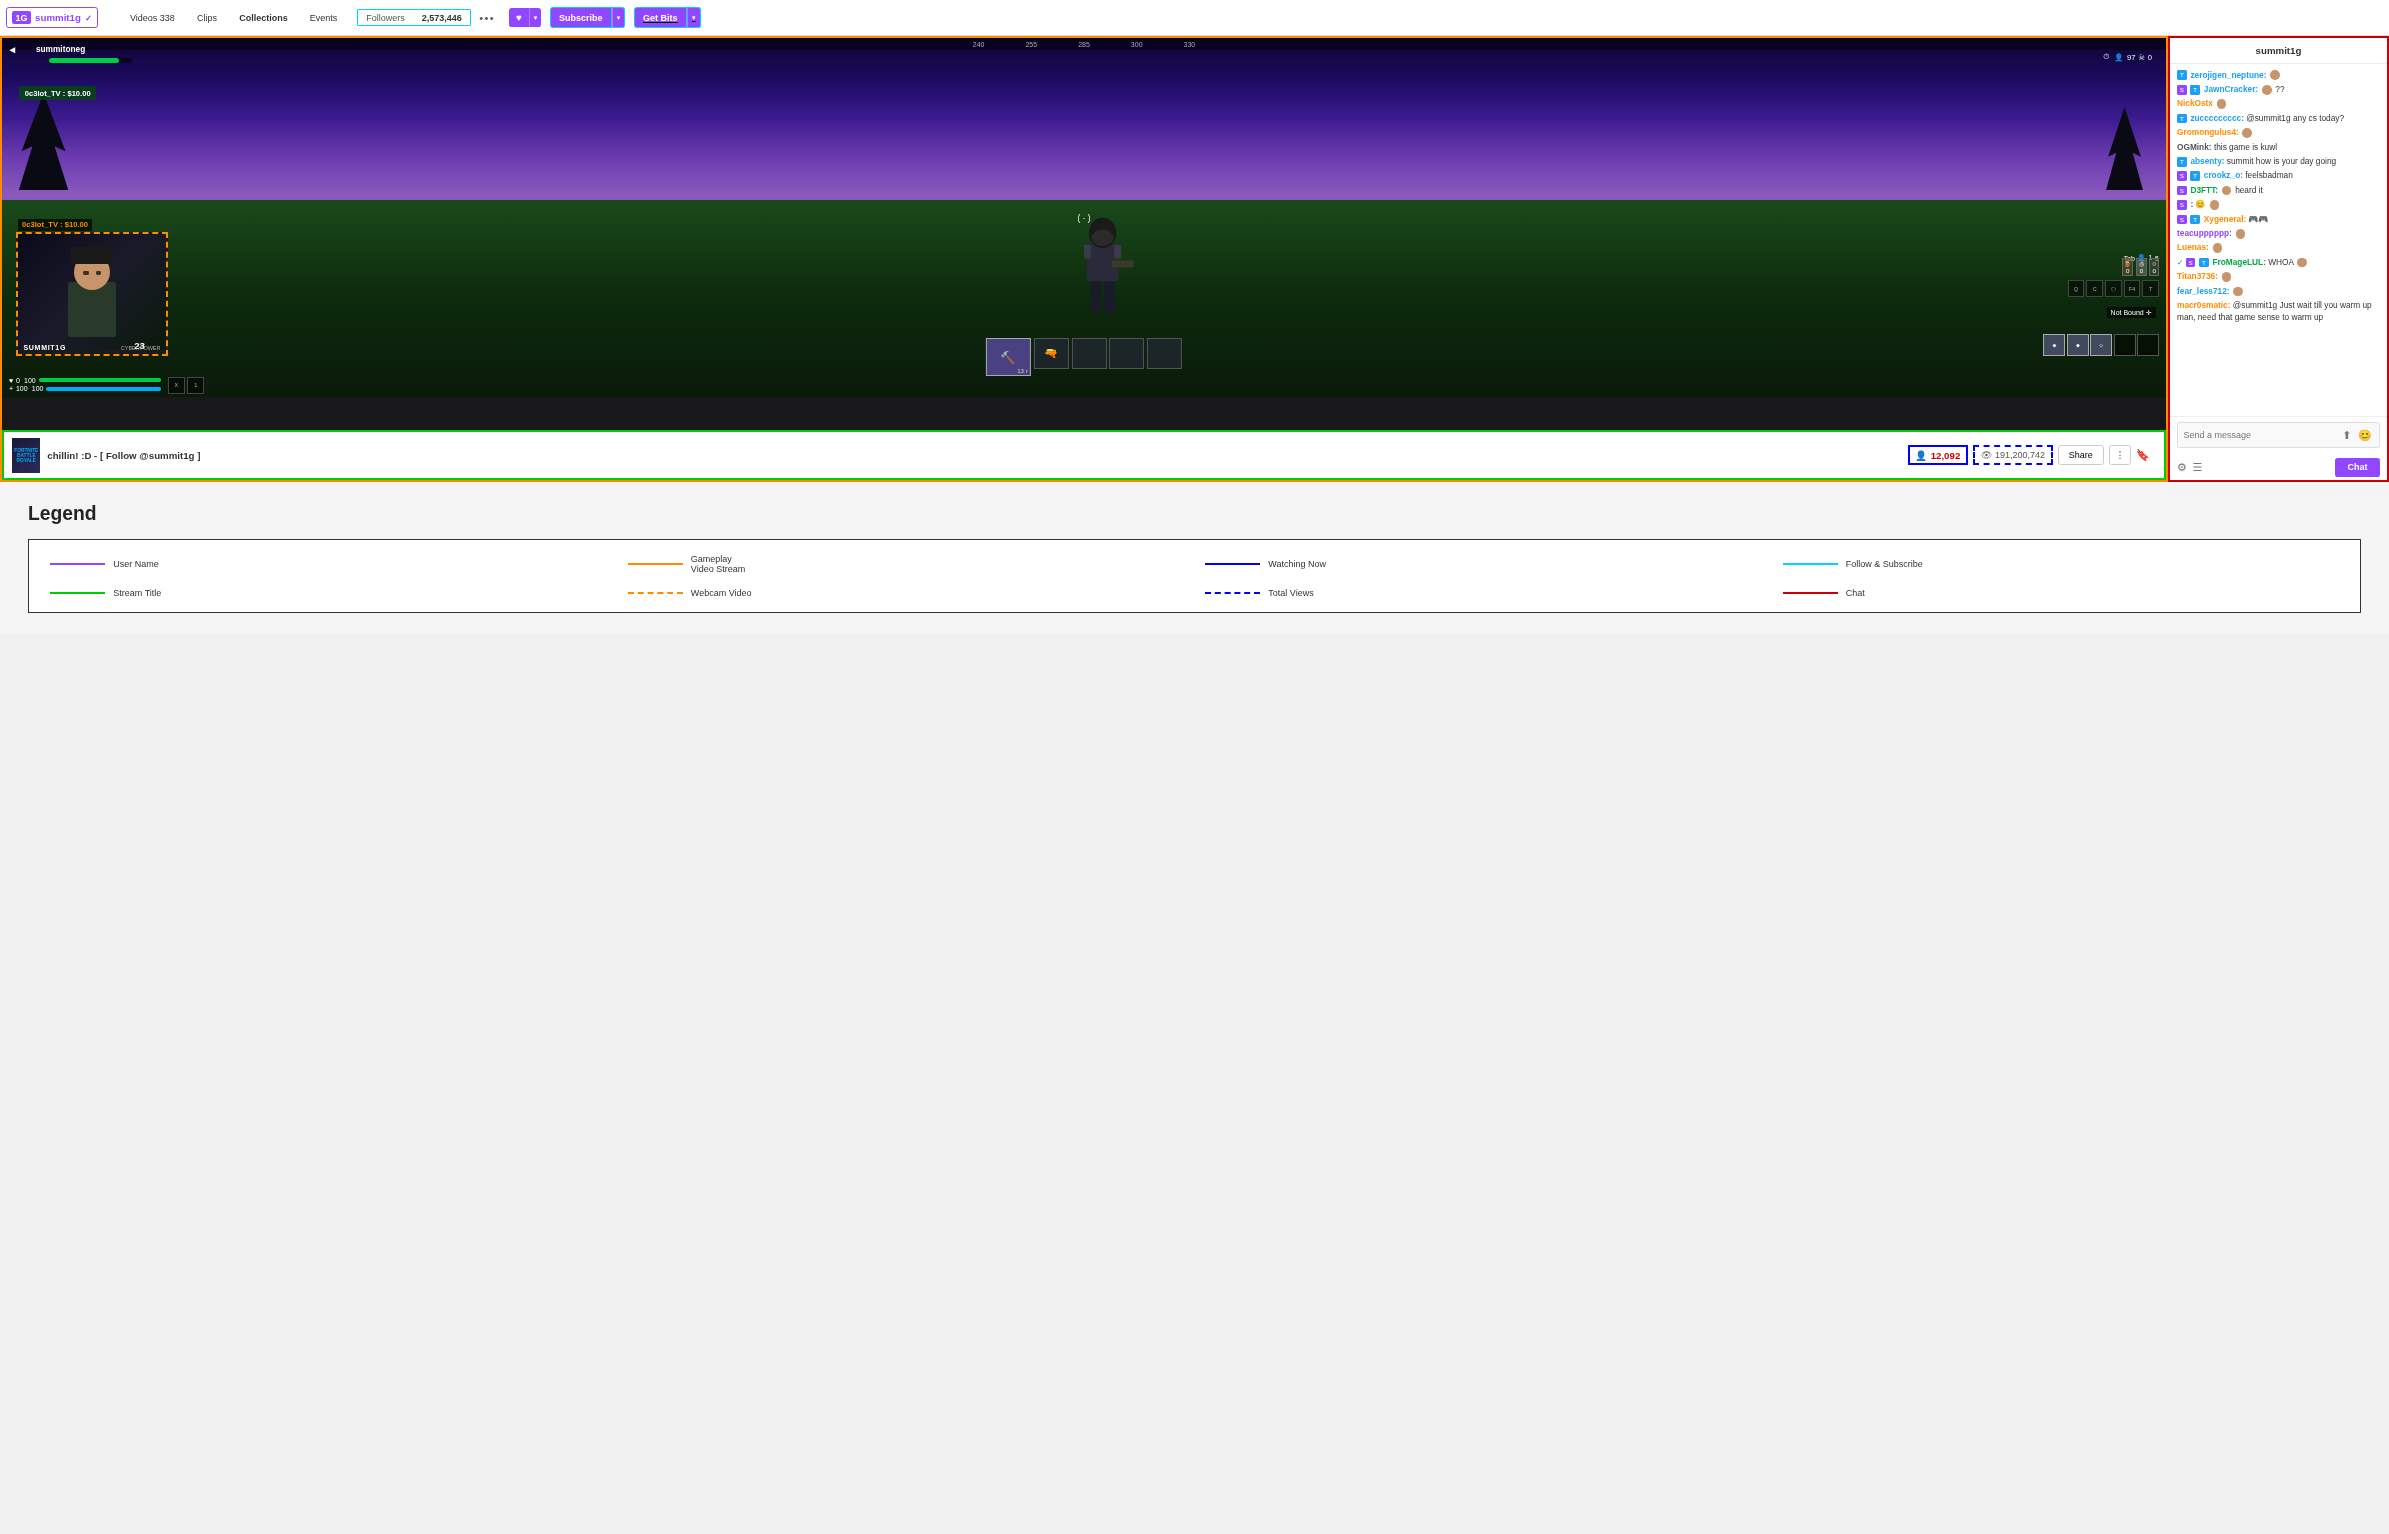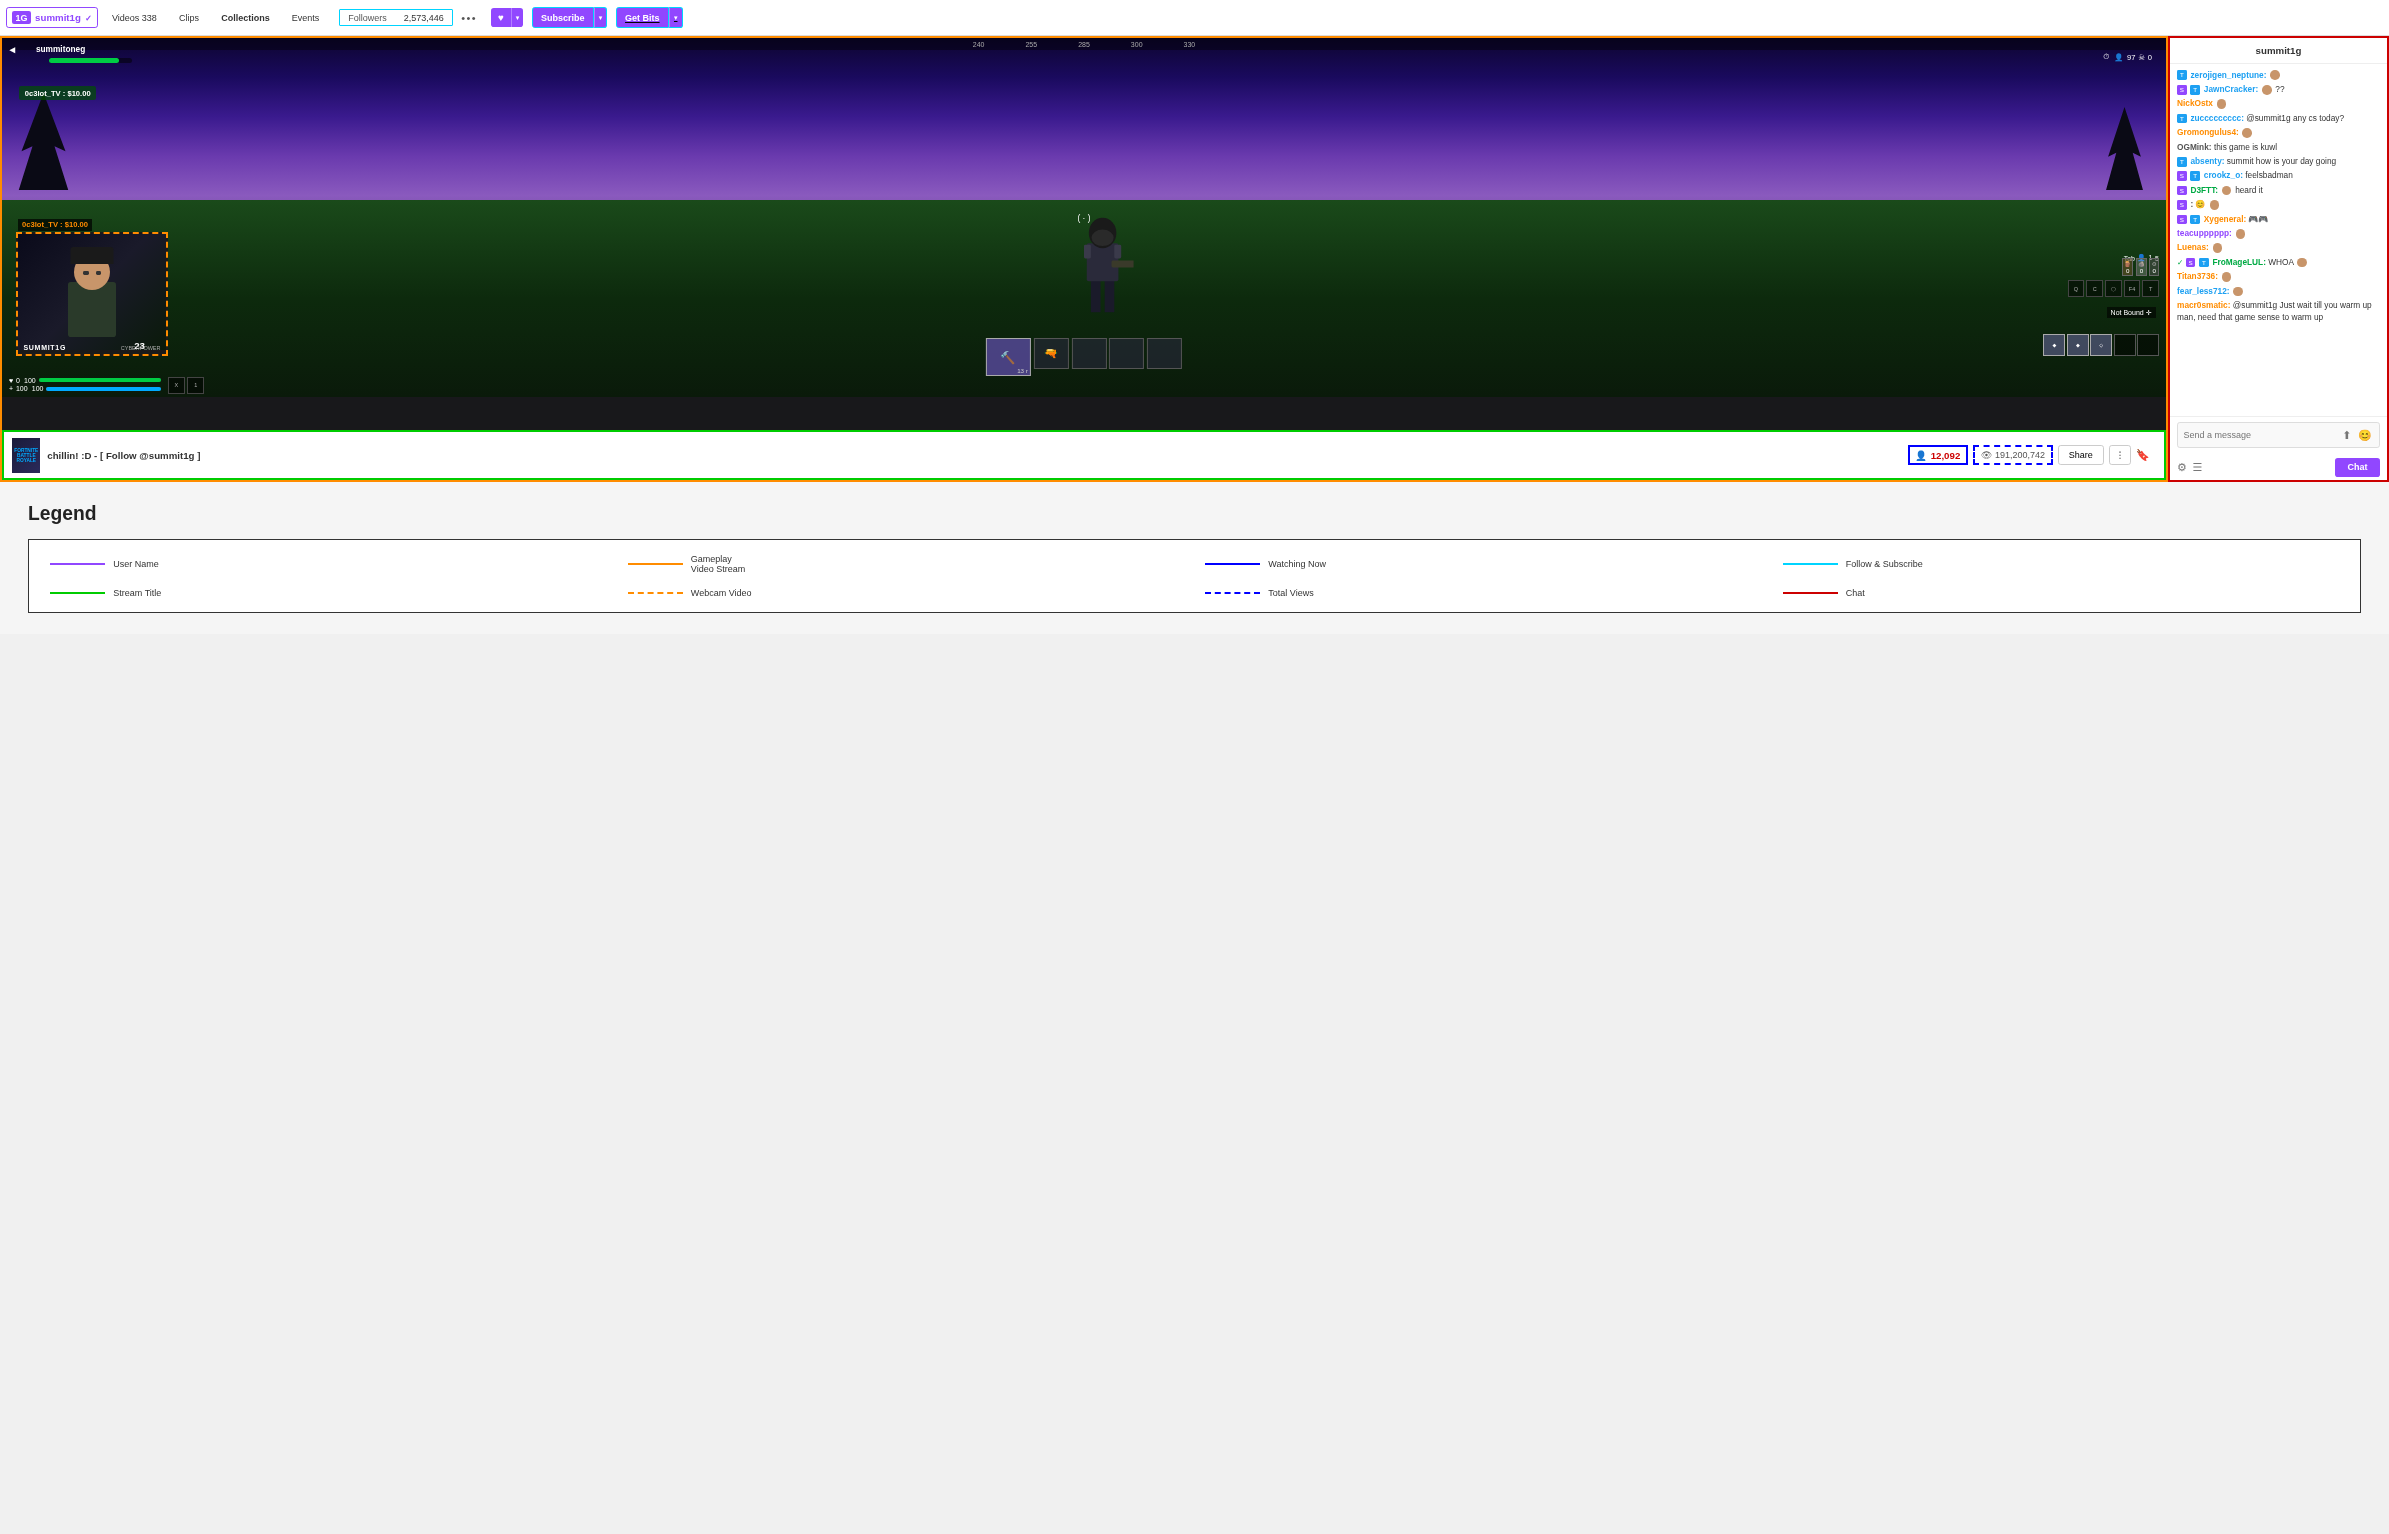--- a/index.html
+++ b/index.html
@@ -19,21 +19,21 @@
       display: flex;
       align-items: center;
       gap: 4.1px;
       padding: 2.8px 5.5px;
       border: 1.4px solid #9147ff;
       border-radius: 2.8px;
       cursor: pointer;
       font-weight: bold;
       font-size: 9.7px;
       color: #9147ff;
-      margin-right: 1px;
+      margin-right: 19px;
     }
     .channel-logo .logo-box {
       background: #9147ff;
       color: #fff;
       padding: 1.4px 3.5px;
       border-radius: 2.1px;
       font-weight: bold;
       font-size: 9px;
     }
     .verified-badge {
@@ -52,21 +52,21 @@
     .followers-section {
       display: flex;
       align-items: center;
       gap: 17px;
       margin-left: 7px;
       padding: 2.8px 8.3px;
       border: 1.4px solid #00d4ff;
       border-radius: 1px;
     }
     .followers-label { color: #555; font-size: 9px; }
-    .followers-count { font-weight: normal; color: #333; }
+    .followers-count { font-weight: bold; color: #333; }
     .dots-btn {
       padding: 2.8px 5.5px;
       cursor: pointer;
       color: #555;
       font-size: 11px;
       letter-spacing: 1.4px;
     }
     .heart-btn {
       background: #9147ff;
       color: #fff;

